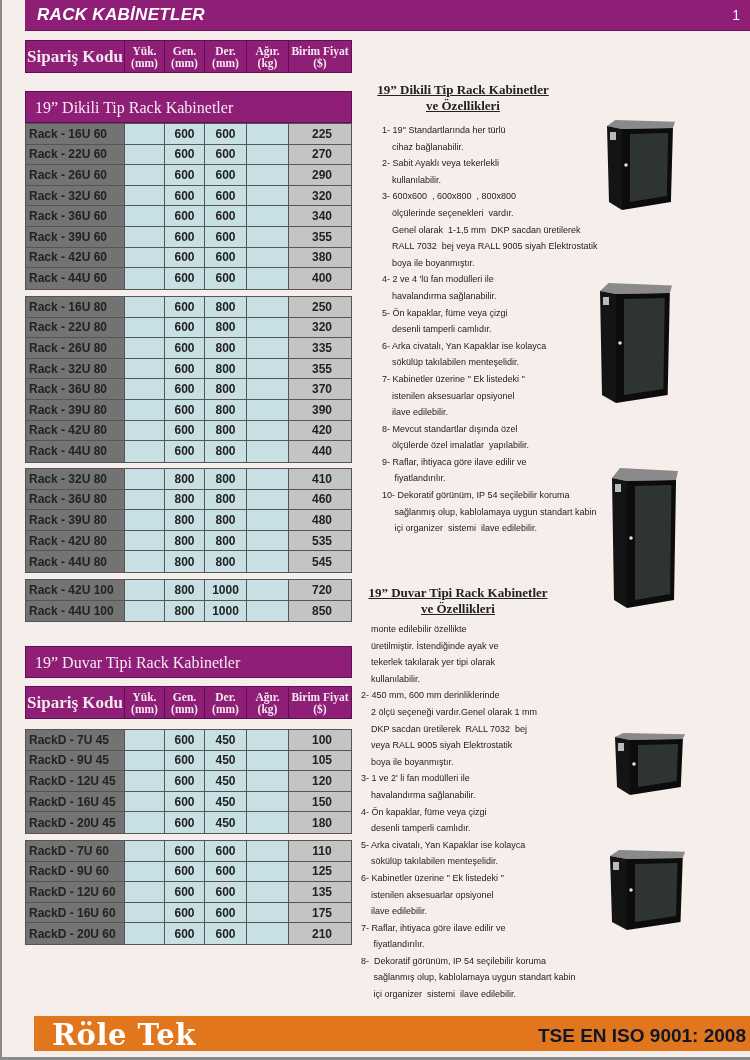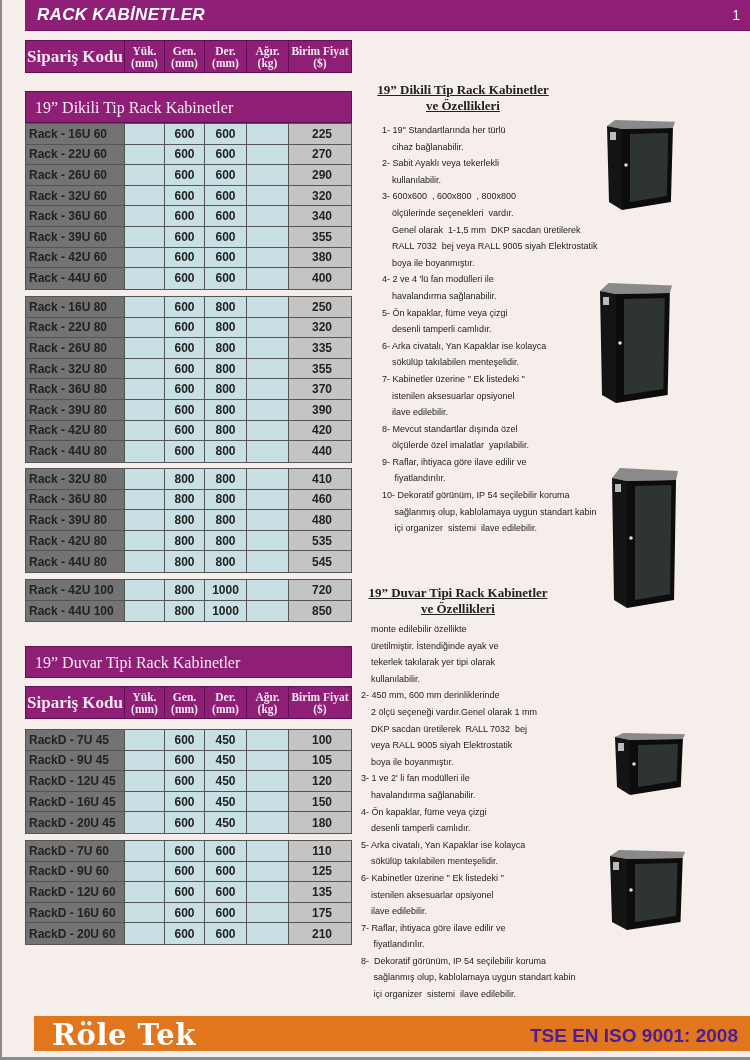--- a/index.html
+++ b/index.html
@@ -88,22 +88,22 @@
   .footer {
     position: absolute; left: 34px; top: 1016px; width: 716px; height: 35px;
     background: #e2761c;
   }
   .footer .brand {
     position: absolute; left: 18px; top: 2px;
     font-family: "DejaVu Serif", serif; font-weight: bold; font-size: 29px; color: #fff;
     letter-spacing: 0.5px;
   }
   .footer .cert {
-    position: absolute; right: 12px; top: 9px;
-    font-family: "Liberation Sans", sans-serif; font-weight: bold; font-size: 19px; color: #4c1d95;
+    position: absolute; right: 4px; top: 9px;
+    font-family: "Liberation Sans", sans-serif; font-weight: bold; font-size: 19px; color: #0f172a;
   }
 </style>
 </head>
 <body>
 
 <div class="left-rule"></div>
 
 <div class="title-bar">
   <span class="title">RACK  KABİNETLER</span>
   <span class="page-num">1</span>

